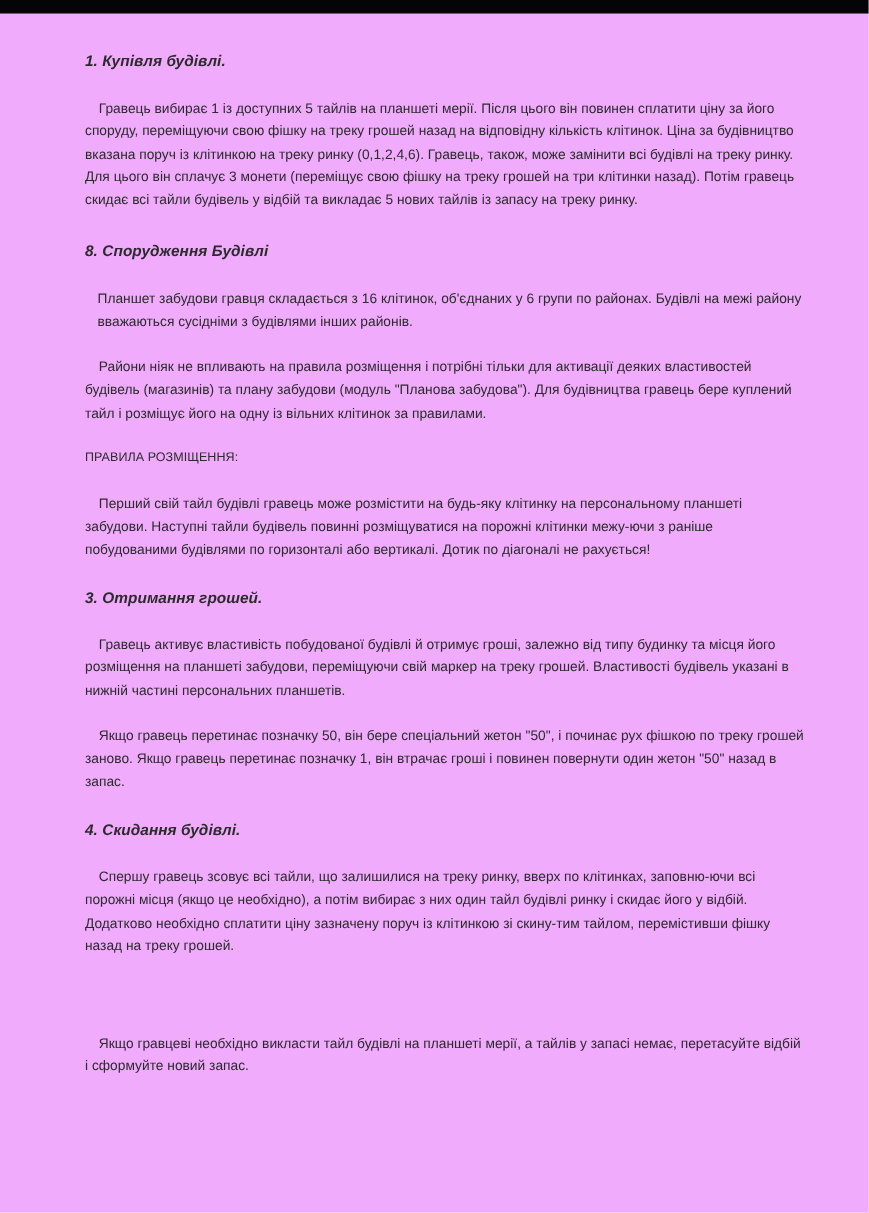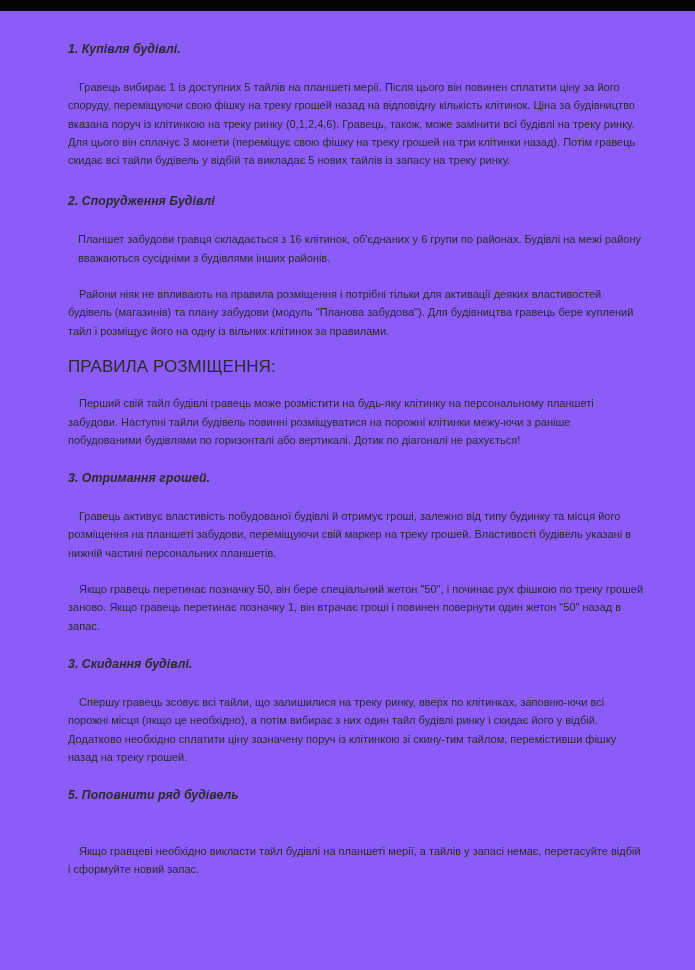--- a/index.html
+++ b/index.html
@@ -16,38 +16,38 @@
   }
   .top-bar {
     width: 695px;
     height: 11px;
     background: #050505;
   }
   .page {
     position: relative;
     width: 695px;
     height: 959px;
-    background: #8b5cf6;
+    background: #f0abfc;
     box-sizing: border-box;
     padding: 30px 50px 0 68px;
   }
   .section {
     margin: 0;
   }
   h2.heading {
     font-size: 12.3px;
     font-weight: bold;
     font-style: italic;
     line-height: 16px;
     margin: 0;
     letter-spacing: 0.05px;
     white-space: nowrap;
   }
   .plain-heading {
-    font-size: 17px;
+    font-size: 10px;
     font-weight: normal;
     font-style: normal;
     line-height: 18.3px;
     margin: 0;
     letter-spacing: 0.05px;
   }
   p.para {
     font-size: 11px;
     line-height: 18.3px;
     margin: 0;
@@ -73,21 +73,21 @@
 
   <div class="section">
     <h2 class="heading">1. Купівля будівлі.</h2>
     <div class="gap-lg"></div>
     <p class="para indent-first">Гравець вибирає 1 із доступних 5 тайлів на планшеті мерії. Після цього він повинен сплатити ціну за його споруду, переміщуючи свою фішку на треку грошей назад на відповідну кількість клітинок. Ціна за будівництво вказана поруч із клітинкою на треку ринку (0,1,2,4,6). Гравець, також, може замінити всі будівлі на треку ринку. Для цього він сплачує 3 монети (переміщує свою фішку на треку грошей на три клітинки назад). Потім гравець скидає всі тайли будівель у відбій та викладає 5 нових тайлів із запасу на треку ринку.</p>
   </div>
 
   <div class="gap-xl"></div>
 
   <div class="section">
-    <h2 class="heading">2. Спорудження Будівлі</h2>
+    <h2 class="heading">8. Спорудження Будівлі</h2>
     <div class="gap-lg"></div>
     <p class="para block-indent">Планшет забудови гравця складається з 16 клітинок, об'єднаних у 6 групи по районах. Будівлі на межі району вважаються сусідніми з будівлями інших районів.</p>
     <div class="gap-md"></div>
     <p class="para indent-first">Райони ніяк не впливають на правила розміщення і потрібні тільки для активації деяких властивостей будівель (магазинів) та плану забудови (модуль "Планова забудова"). Для будівництва гравець бере куплений тайл і розміщує його на одну із вільних клітинок за правилами.</p>
     <div class="gap-md"></div>
     <div class="plain-heading">ПРАВИЛА РОЗМІЩЕННЯ:</div>
     <div class="gap-md"></div>
     <p class="para indent-first">Перший свій тайл будівлі гравець може розмістити на будь-яку клітинку на персональному планшеті забудови. Наступні тайли будівель повинні розміщуватися на порожні клітинки межу-ючи з раніше побудованими будівлями по горизонталі або вертикалі. Дотик по діагоналі не рахується!</p>
   </div>
 
@@ -97,28 +97,27 @@
     <h2 class="heading">3. Отримання грошей.</h2>
     <div class="gap-lg"></div>
     <p class="para indent-first">Гравець активує властивість побудованої будівлі й отримує гроші, залежно від типу будинку та місця його розміщення на планшеті забудови, переміщуючи свій маркер на треку грошей. Властивості будівель указані в нижній частині персональних планшетів.</p>
     <div class="gap-md"></div>
     <p class="para indent-first">Якщо гравець перетинає позначку 50, він бере спеціальний жетон "50", і починає рух фішкою по треку грошей заново. Якщо гравець перетинає позначку 1, він втрачає гроші і повинен повернути один жетон "50" назад в запас.</p>
   </div>
 
   <div class="gap-lg"></div>
 
   <div class="section">
-    <h2 class="heading">3. Скидання будівлі.</h2>
+    <h2 class="heading">4. Скидання будівлі.</h2>
     <div class="gap-lg"></div>
     <p class="para indent-first">Спершу гравець зсовує всі тайли, що залишилися на треку ринку, вверх по клітинках, заповню-ючи всі порожні місця (якщо це необхідно), а потім вибирає з них один тайл будівлі ринку і скидає його у відбій. Додатково необхідно сплатити ціну зазначену поруч із клітинкою зі скину-тим тайлом, перемістивши фішку назад на треку грошей.</p>
   </div>
 
   <div class="gap-lg"></div>
 
   <div class="section">
-    <h2 class="heading">5. Поповнити ряд будівель</h2>
     <div class="gap-lg"></div>
     <div class="gap-md"></div>
     <p class="para indent-first">Якщо гравцеві необхідно викласти тайл будівлі на планшеті мерії, а тайлів у запасі немає, перетасуйте відбій і сформуйте новий запас.</p>
 
   </div>
 
 </div>
 
 </body></html>

